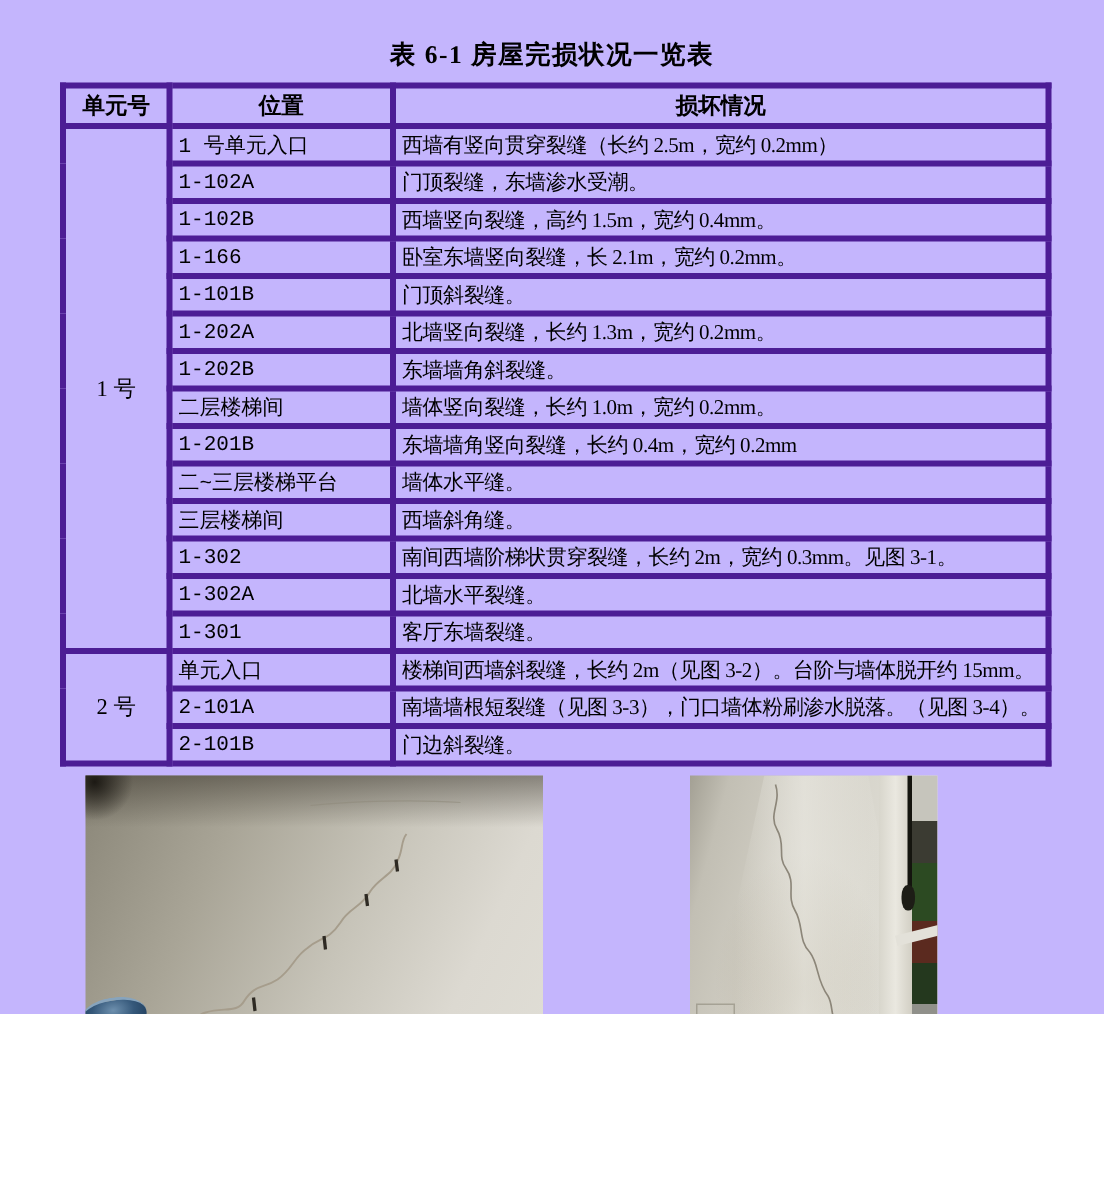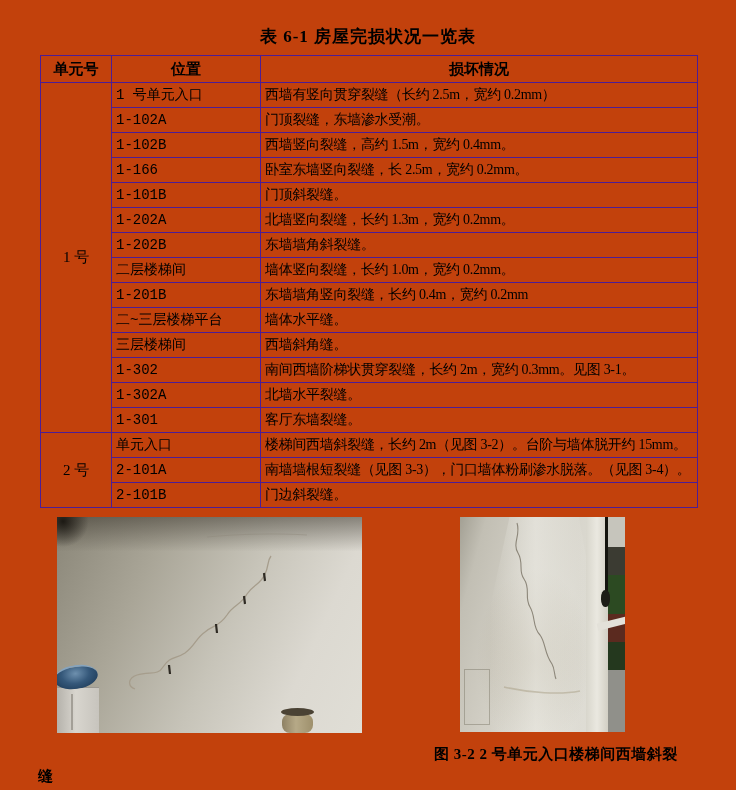--- a/index.html
+++ b/index.html
@@ -1,31 +1,31 @@
 <!DOCTYPE html>
 <html><head>
 <meta charset="utf-8">
 <style>
   * { margin:0; padding:0; box-sizing:border-box; }
   html,body { background:#ffffff; }
   body { font-family:"Liberation Serif","DejaVu Serif",serif; color:#000; }
-  .page { position:relative; width:736px; height:790px; background:#c2410c; overflow:hidden; }
+  .page { position:relative; width:736px; height:676px; background:#c4b5fd; overflow:hidden; }
 
   .doc-title {
     position:absolute; left:0; top:25px; width:736px;
     text-align:center; font-size:17px; font-weight:bold; letter-spacing:1px;
   }
 
   table.damage-table {
     position:absolute; left:40px; top:55px;
     border-collapse:collapse; table-layout:fixed; width:657px;
     font-size:14px;
   }
   table.damage-table th, table.damage-table td {
-    border:1px solid #4c1d95; padding:0 4px; overflow:hidden;
+    border:4px solid #4c1d95; padding:0 4px; overflow:hidden;
   }
   table.damage-table th { height:27px; font-size:15px; font-weight:bold; text-align:center; }
   table.damage-table td { height:25px; }
   col.c-unit { width:71px; } col.c-loc { width:149px; } col.c-dmg { width:437px; }
   td.unit-cell { text-align:center; font-size:15px;margin-top:32px; }
   td.loc-cell  { white-space:nowrap;font-family:Liberation Mono, monospace; }
   td.dmg-cell  { text-align:left; padding-left:10px; white-space:nowrap; letter-spacing:-0.3px; }
 
   
   .photo-left {
@@ -118,21 +118,21 @@
         <tr>
           <td class="loc-cell">1-102A</td>
           <td class="dmg-cell">门顶裂缝，东墙渗水受潮。</td>
         </tr>
         <tr>
           <td class="loc-cell">1-102B</td>
           <td class="dmg-cell">西墙竖向裂缝，高约 1.5m，宽约 0.4mm。</td>
         </tr>
         <tr>
           <td class="loc-cell">1-166</td>
-          <td class="dmg-cell">卧室东墙竖向裂缝，长 2.5m，宽约 0.2mm。</td>
+          <td class="dmg-cell">卧室东墙竖向裂缝，长 2.1m，宽约 0.2mm。</td>
         </tr>
         <tr>
           <td class="loc-cell">1-101B</td>
           <td class="dmg-cell">门顶斜裂缝。</td>
         </tr>
         <tr>
           <td class="loc-cell">1-202A</td>
           <td class="dmg-cell">北墙竖向裂缝，长约 1.3m，宽约 0.2mm。</td>
         </tr>
         <tr>

